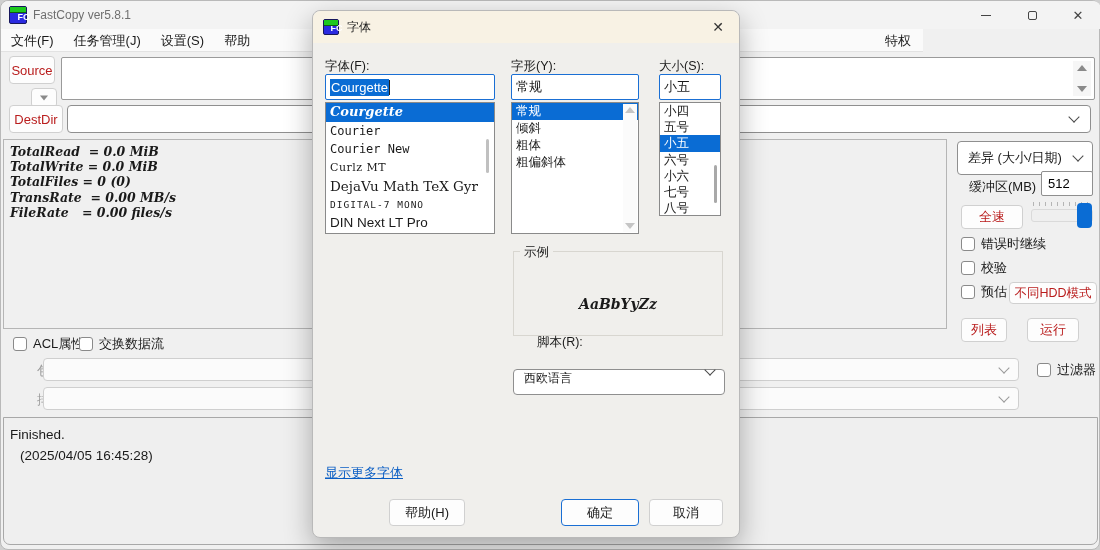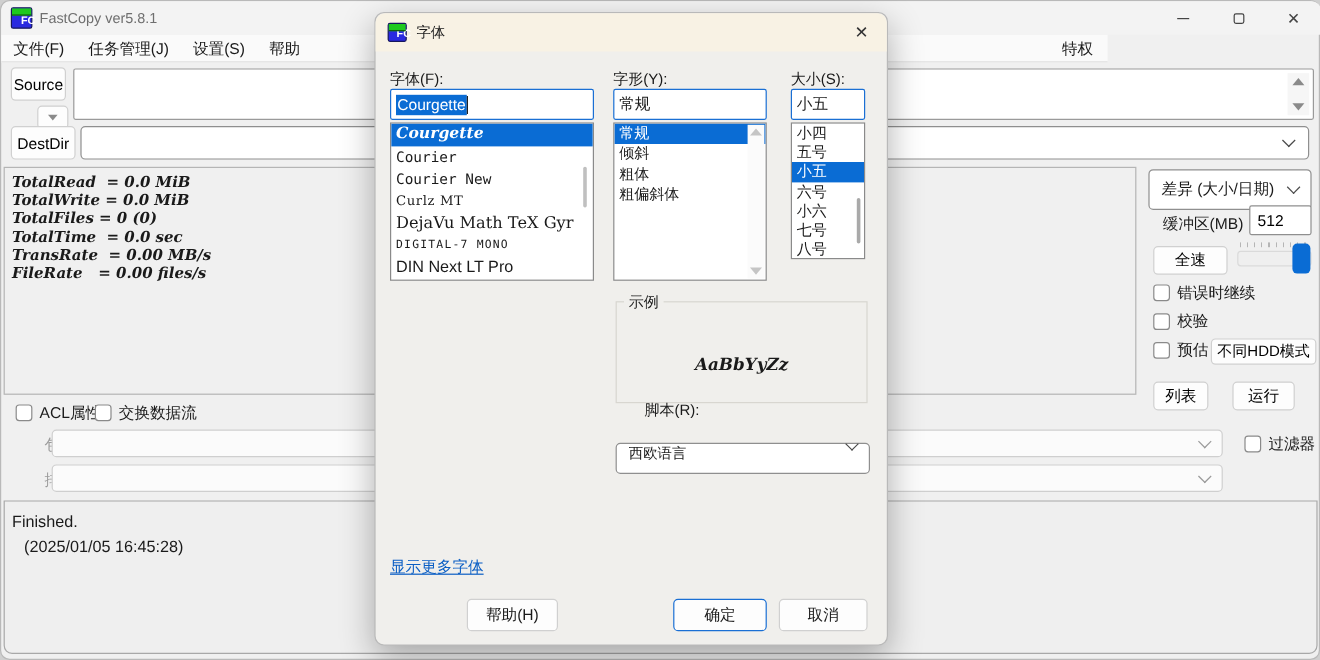--- a/index.html
+++ b/index.html
@@ -21,21 +21,21 @@
   .glyph-min { width:10px; height:1px; background:#444; }
   .glyph-max { width:9px; height:9px; border:1px solid #444; border-radius:2px; }
   .glyph-close { font-size:13px; color:#444; }
 
   #menubar { position:absolute; left:0; top:28px; width:922px; height:23px; background:#fafafa;
              border-bottom:1px solid #e2e2e2; display:flex; align-items:center; }
   .menu-item { padding:0 10px; height:23px; line-height:23px; font-size:13px; }
   #menu-right { position:absolute; right:12px; top:0; height:23px; line-height:23px; font-size:13px; }
 
   .btn { background:#fdfdfd; border:1px solid #d0d0d0; border-radius:4px;
-         display:flex; align-items:center; justify-content:center; font-size:13px; color:#000000;text-align:right; }
+         display:flex; align-items:center; justify-content:center; font-size:13px; color:#b91c1c;text-align:right; }
   .field { background:#fff; border:1px solid #8f8f8f; border-radius:4px; }
   .chev { width:8px; height:8px; border-right:1.5px solid #4a4a4a; border-bottom:1.5px solid #4a4a4a;
           transform:rotate(45deg); margin-top:-4px; }
   .tri-up { width:0; height:0; border-left:5px solid transparent; border-right:5px solid transparent; border-bottom:6px solid #8a8a8a; }
   .tri-dn { width:0; height:0; border-left:5px solid transparent; border-right:5px solid transparent; border-top:6px solid #8a8a8a; }
 
   #source-btn { left:8px; top:55px; width:46px; height:28px; }
   #source-drop-btn { left:30px; top:87px; width:26px; height:20px; }
   #source-field { left:60px; top:56px; width:1034px; height:43px; border-radius:2px; border-color:#9a9a9a; }
   #source-scroll { position:absolute; right:3px; top:3px; width:18px; bottom:3px; background:#f6f6f6;
@@ -151,21 +151,20 @@
   <div class="btn abs" id="destdir-btn">DestDir</div>
   <div class="field abs" id="destdir-field" style="position:absolute;">
     <div class="chev"></div>
   </div>
 
   <div class="abs" id="stats-panel">
     <div class="pad">
       <div class="stats-line">TotalRead  = 0.0 MiB</div>
         <div class="stats-line">TotalWrite = 0.0 MiB</div>
         <div class="stats-line">TotalFiles = 0 (0)</div>
-        <div class="stats-line">TotalTime  = 0.0 sec</div>
         <div class="stats-line">TransRate  = 0.00 MB/s</div>
         <div class="stats-line">FileRate   = 0.00 files/s</div>
     </div>
   </div>
 
   <div class="field abs" id="mode-select">
     <span>差异 (大小/日期)</span>
     <div class="chev"></div>
   </div>
   <div class="abs" id="buffer-label">缓冲区(MB)</div>
@@ -208,21 +207,21 @@
       <span>过滤器</span>
   </div>
   <div class="abs dim-label" style="left:8px;top:390px;">排除</div>
   <div class="abs filter-field" style="left:42px;top:386px;width:976px;height:23px;">
     <div class="chev"></div>
   </div>
 
   <div class="abs" id="log-panel">
     <div>
       <div class="log-line">Finished.</div>
-        <div class="log-line">(2025/01/05 16:45:28)</div>
+        <div class="log-line">(2025/04/05 16:45:28)</div>
     </div>
   </div>
 </div>
 
 <div id="font-dialog">
   <div id="dlg-titlebar">
     <div class="fc-icon">
         <span>FC</span>
       </div>
     <span>字体</span>

